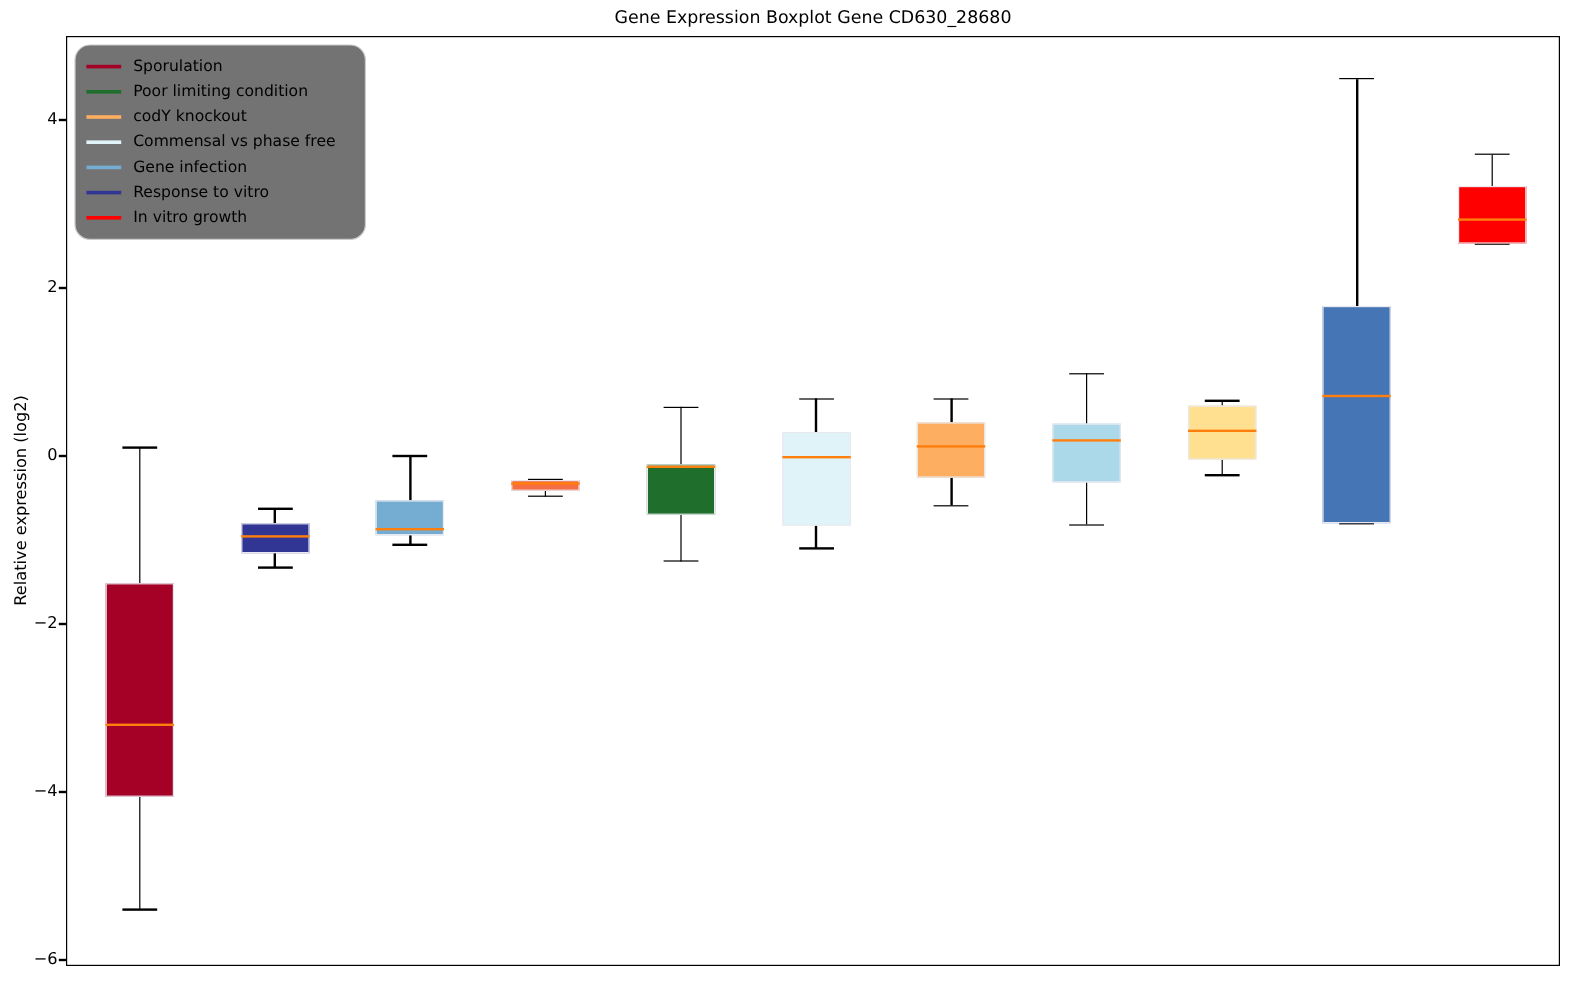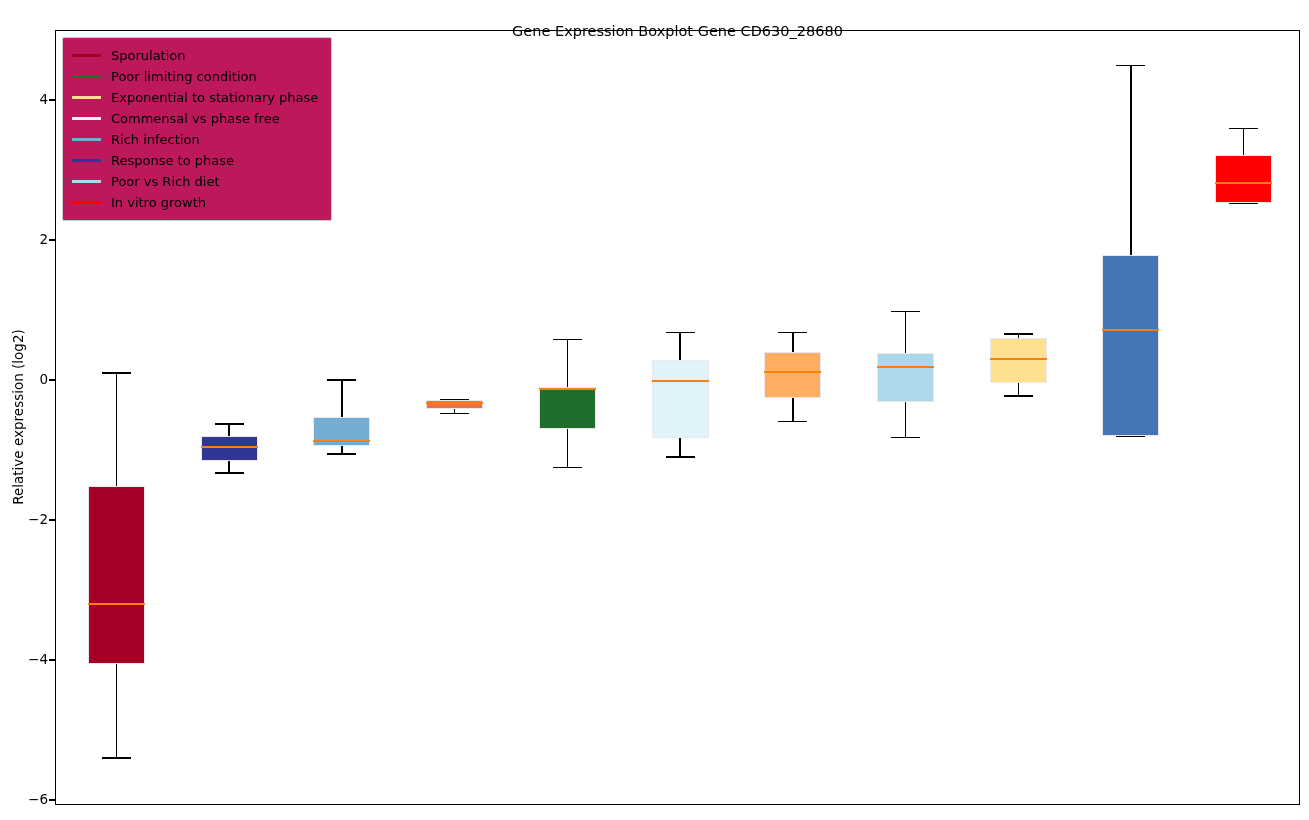--- a/index.html
+++ b/index.html
@@ -1,39 +1,39 @@
 <!DOCTYPE html>
 <html><head>
 <meta charset="utf-8">
 <style>
   html,body{margin:0;padding:0;background:#fff;}
   .fig{
     position:relative;width:1309px;height:820px;background:#ffffff;
     font-family:"DejaVu Sans",sans-serif;color:#000;overflow:hidden;
   }
   .title{
-    position:absolute;left:55px;top:23px;width:1245px;text-align:center;
+    position:absolute;left:55px;top:7px;width:1245px;text-align:center;
     font-size:14.5px;color:#000;
   }
   .ylabel{
     position:absolute;left:18px;top:417px;
     transform:translate(-50%,-50%) rotate(-90deg);
     white-space:nowrap;font-size:13.5px;color:#000;
   }
   .frame{
     position:absolute;left:55px;top:30px;width:1245px;height:775px;
     border:1.2px solid #000;box-sizing:border-box;
   }
   .plot{
     position:absolute;left:55px;top:30px;width:1245px;height:775px;
   }
   .legend{
-    position:absolute;left:62px;top:37px;background:#be185d;
-    border:1px solid #cccccc;border-radius:2px;
-    padding:7px 13px 7px 9px;z-index:5;
+    position:absolute;left:62px;top:37px;background:#737373;
+    border:1px solid #cccccc;border-radius:13px;
+    padding:7px 24px 7px 9px;z-index:5;
   }
   .legend-item{display:flex;align-items:center;height:21px;}
   .swatch{width:29px;height:2.6px;margin-right:10px;flex:0 0 auto;}
   .legend-label{font-size:13px;white-space:nowrap;}
   .abs{position:absolute;}
 </style>
 </head>
 <body>
 
 <div class="fig">
@@ -147,37 +147,33 @@
   <div class="legend" id="legend">
       <div class="legend-item">
         <div class="swatch" style="background: rgb(165, 0, 38);"></div>
         <div class="legend-label">Sporulation</div>
       </div>
       <div class="legend-item">
         <div class="swatch" style="background: rgb(31, 110, 43);"></div>
         <div class="legend-label">Poor limiting condition</div>
       </div>
       <div class="legend-item">
-        <div class="swatch" style="background: rgb(254, 224, 144);"></div>
-        <div class="legend-label">Exponential to stationary phase</div>
+        <div class="swatch" style="background: rgb(253, 174, 97);"></div>
+        <div class="legend-label">codY knockout</div>
       </div>
       <div class="legend-item">
         <div class="swatch" style="background: rgb(224, 243, 248);"></div>
         <div class="legend-label">Commensal vs phase free</div>
       </div>
       <div class="legend-item">
         <div class="swatch" style="background: rgb(116, 173, 209);"></div>
-        <div class="legend-label">Rich infection</div>
+        <div class="legend-label">Gene infection</div>
       </div>
       <div class="legend-item">
         <div class="swatch" style="background: rgb(49, 54, 149);"></div>
-        <div class="legend-label">Response to phase</div>
-      </div>
-      <div class="legend-item">
-        <div class="swatch" style="background: rgb(171, 217, 233);"></div>
-        <div class="legend-label">Poor vs Rich diet</div>
+        <div class="legend-label">Response to vitro</div>
       </div>
       <div class="legend-item">
         <div class="swatch" style="background: rgb(255, 0, 0);"></div>
         <div class="legend-label">In vitro growth</div>
       </div>
     </div>
 </div>
 
 </body></html>

